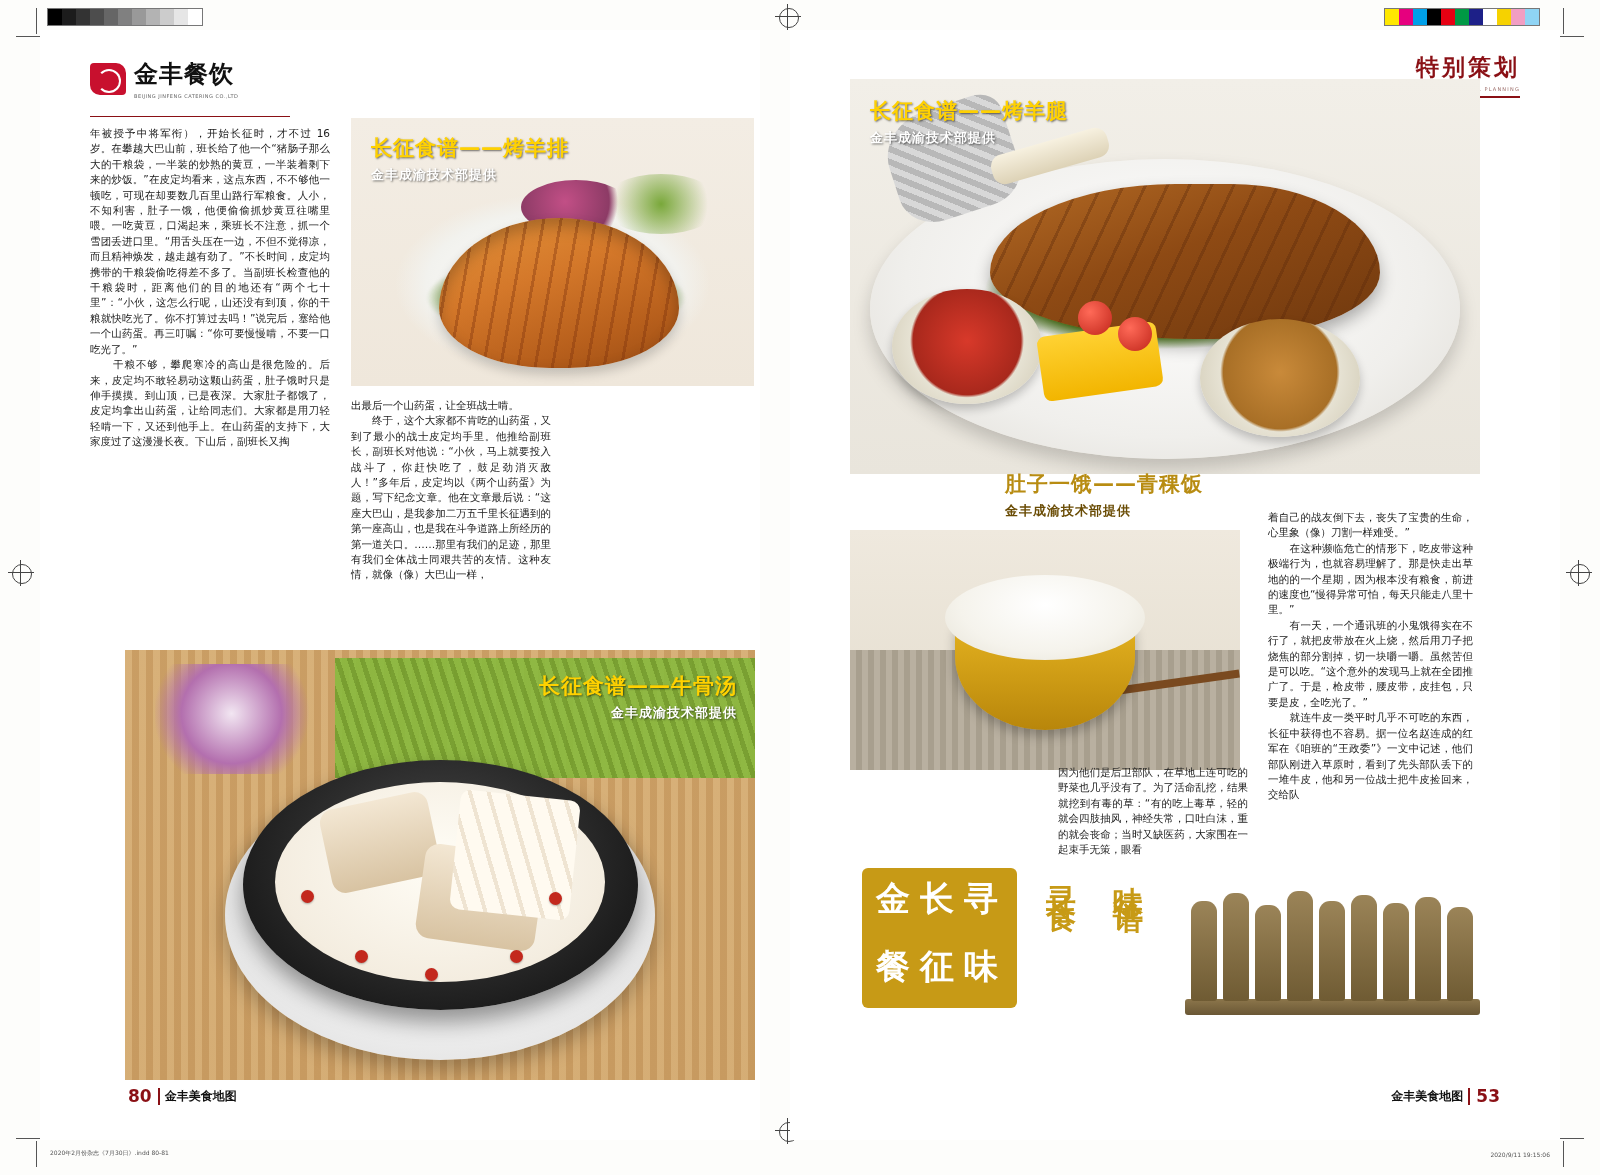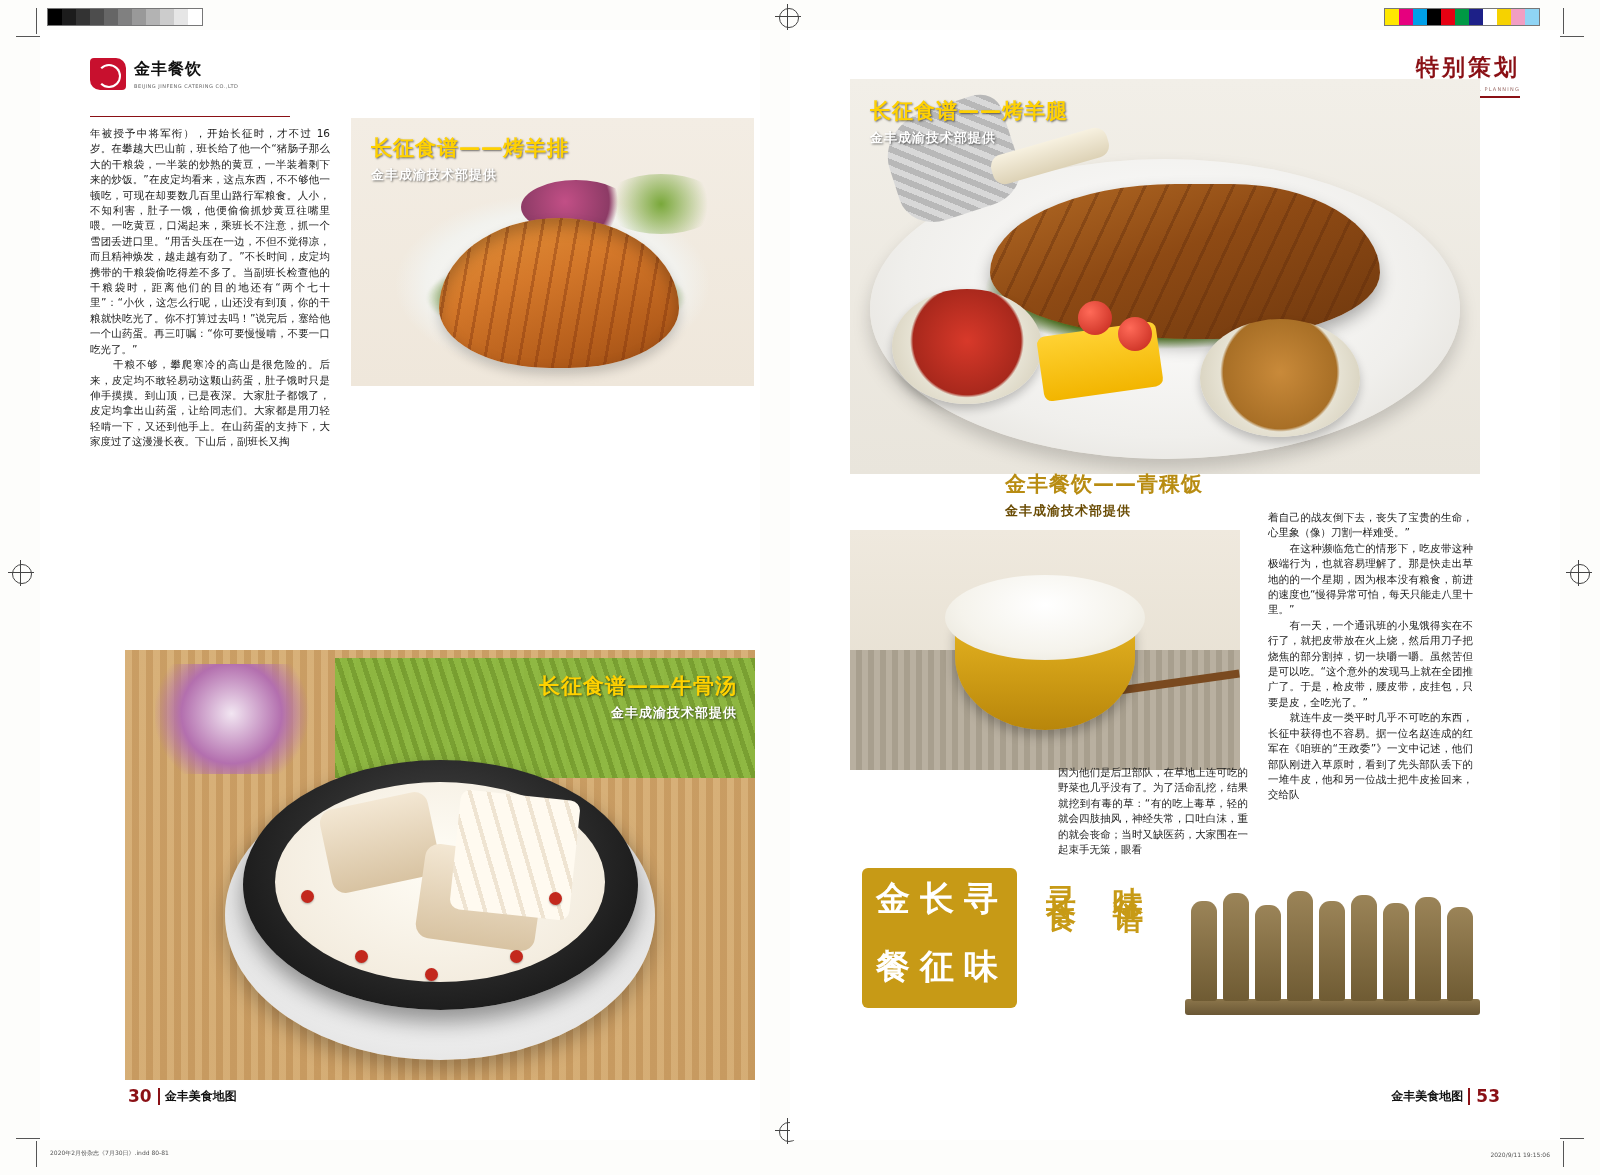--- a/index.html
+++ b/index.html
@@ -26,21 +26,21 @@
 
   
   .page{position:absolute;top:30px;height:1110px;background:#ffffff;}
   .page.left{left:40px;width:720px;}
   .page.right{left:790px;width:770px;}
 
   
   .masthead{position:absolute;left:50px;top:28px;display:flex;align-items:center;gap:8px;}
   .logo-mark{width:36px;height:32px;background:#c8102e;border-radius:4px 10px 4px 10px;position:relative;}
   .logo-mark:after{content:"";position:absolute;left:7px;top:6px;width:20px;height:20px;border:2px solid #fff;border-radius:50%;border-left-color:transparent;}
-  .logo-text{font-family:"DejaVu Sans",sans-serif;font-size:16px;font-weight:700;color:#111;letter-spacing:1px;}
+  .logo-text{font-family:"DejaVu Sans",sans-serif;font-size:24px;font-weight:700;color:#111;letter-spacing:1px;}
   .logo-sub{font-size:5px;color:#666;letter-spacing:.5px;margin-top:3px;}
 
   .section-head{position:absolute;right:40px;top:22px;text-align:right;}
   .section-head .cn{font-size:23px;font-weight:700;color:#8a1015;letter-spacing:3px;}
   .section-head .en{font-size:5px;color:#9a6a66;letter-spacing:1.2px;margin-top:3px;}
   .section-head .rule{height:2px;background:#8a1015;margin-top:4px;}
 
   
   .col{
     position:absolute;
@@ -229,20 +229,22 @@
       <div class="greens"></div>
       <div class="meat"></div>
       <div class="cap">
         <div class="t1">长征食谱——烤羊排</div>
         <div class="t2">金丰成渝技术部提供</div>
       </div>
     </div>
 
     <div class="col" style="left:50px;top:96px;width:240px;height:495px;">年被授予中将军衔），开始长征时，才不过 16 岁。在攀越大巴山前，班长给了他一个“猪肠子那么大的干粮袋，一半装的炒熟的黄豆，一半装着剩下来的炒饭。”在皮定均看来，这点东西，不不够他一顿吃，可现在却要数几百里山路行军粮食。人小，不知利害，肚子一饿，他便偷偷抓炒黄豆往嘴里喂。一吃黄豆，口渴起来，乘班长不注意，抓一个雪团丢进口里。“用舌头压在一边，不但不觉得凉，而且精神焕发，越走越有劲了。”不长时间，皮定均携带的干粮袋偷吃得差不多了。当副班长检查他的干粮袋时，距离他们的目的地还有“两个七十里”：“小伙，这怎么行呢，山还没有到顶，你的干粮就快吃光了。你不打算过去吗！”说完后，塞给他一个山药蛋。再三叮嘱：“你可要慢慢啃，不要一口吃光了。”
 　　干粮不够，攀爬寒冷的高山是很危险的。后来，皮定均不敢轻易动这颗山药蛋，肚子饿时只是伸手摸摸。到山顶，已是夜深。大家肚子都饿了，皮定均拿出山药蛋，让给同志们。大家都是用刀轻轻啃一下，又还到他手上。在山药蛋的支持下，大家度过了这漫漫长夜。下山后，副班长又掏</div>
+    <div class="col" style="left:311px;top:368px;width:200px;height:225px;">出最后一个山药蛋，让全班战士啃。
+　　终于，这个大家都不肯吃的山药蛋，又到了最小的战士皮定均手里。他推给副班长，副班长对他说：“小伙，马上就要投入战斗了，你赶快吃了，鼓足劲消灭敌人！”多年后，皮定均以《两个山药蛋》为题，写下纪念文章。他在文章最后说：“这座大巴山，是我参加二万五千里长征遇到的第一座高山，也是我在斗争道路上所经历的第一道关口。……那里有我们的足迹，那里有我们全体战士同艰共苦的友情。这种友情，就像（像）大巴山一样，</div>
 
     <div class="photo p2">
       <div class="mat"></div>
       <div class="scall"></div>
       <div class="orchid"></div>
       <div class="plate"></div>
       <div class="pot"></div>
       <div class="broth"></div>
       <div class="bone b1"></div>
       <div class="bone b2"></div>
@@ -252,21 +254,21 @@
       <div class="goji" style="left:385px;top:300px;"></div>
       <div class="goji" style="left:424px;top:242px;"></div>
       <div class="goji" style="left:176px;top:240px;"></div>
       <div class="cap">
         <div class="t1">长征食谱——牛骨汤</div>
         <div class="t2">金丰成渝技术部提供</div>
       </div>
     </div>
 
     <div class="folio left">
-      <span class="num">30</span>
+      <span class="num">80</span>
       <span class="nm">金丰美食地图</span>
     </div>
     <div class="footnote l" style="bottom:-18px;left:10px;">2020年2月份杂志《7月30日》.indd  80-81</div>
   </div>
 
   <div class="page right">
 
     <div class="section-head">
       <div class="cn">特别策划</div>
       <div class="en">JINFENG DELICIOUS FOOD SPECIAL PLANNING</div>
@@ -284,21 +286,21 @@
       <div class="pepper pep-y"></div>
       <div class="tom" style="left:228px;top:222px;"></div>
       <div class="tom" style="left:268px;top:238px;"></div>
       <div class="cap">
         <div class="t1">长征食谱——烤羊腿</div>
         <div class="t2">金丰成渝技术部提供</div>
       </div>
     </div>
 
     <div class="cap dark" style="position:absolute;left:215px;top:440px;">
-      <div class="t1" style="color:#b88c12;text-shadow:none;">金丰餐饮——青稞饭</div>
+      <div class="t1" style="color:#b88c12;text-shadow:none;">肚子一饿——青稞饭</div>
       <div class="t2" style="color:#6a4c05;text-shadow:none;">金丰成渝技术部提供</div>
     </div>
 
     <div class="photo p4" style="left:60px;top:500px;">
       <div class="mat"></div>
       <div class="stick"></div>
       <div class="bowl"></div>
       <div class="rice"></div>
     </div>
 

